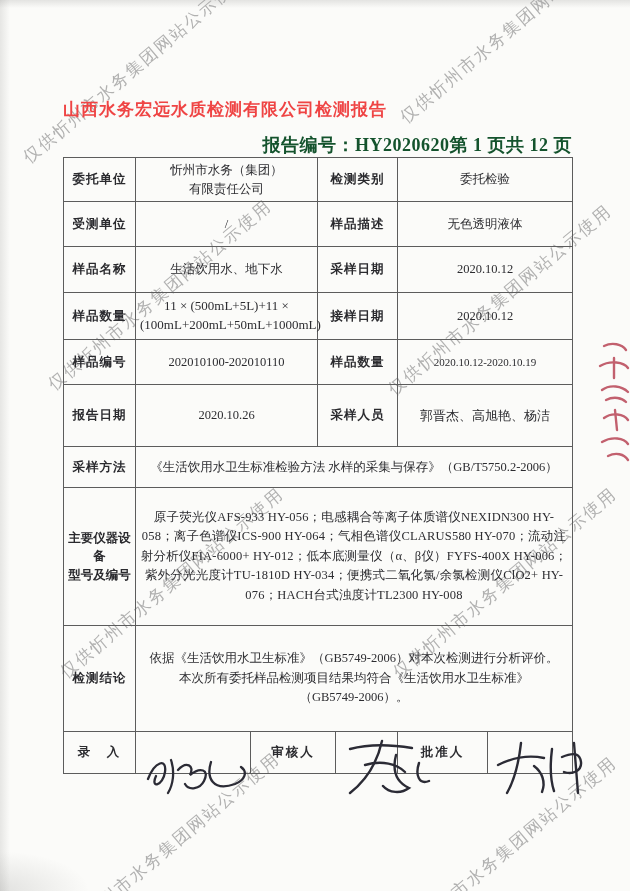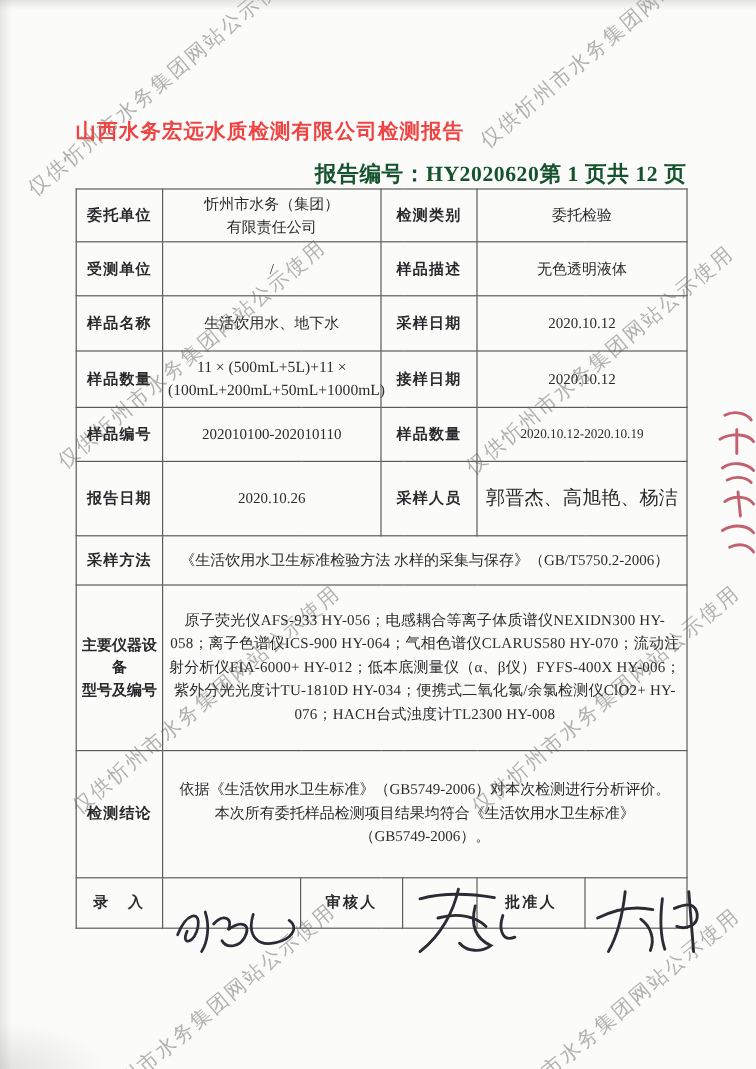--- a/index.html
+++ b/index.html
@@ -122,21 +122,21 @@
     <tr style="height:45px">
       <td class="lbl">样品编号</td>
       <td colspan="2">202010100-202010110</td>
       <td colspan="2" class="lbl">样品数量</td>
       <td colspan="2" style="font-size:11px">2020.10.12-2020.10.19</td>
     </tr>
     <tr style="height:62px">
       <td class="lbl">报告日期</td>
       <td colspan="2">2020.10.26</td>
       <td colspan="2" class="lbl">采样人员</td>
-      <td colspan="2" style="font-size:16px">郭晋杰、高旭艳、杨洁</td>
+      <td colspan="2" style="font-size:13px">郭晋杰、高旭艳、杨洁</td>
     </tr>
     <tr style="height:41px">
       <td class="lbl">采样方法</td>
       <td colspan="6" class="method-val">《生活饮用水卫生标准检验方法 水样的采集与保存》（GB/T5750.2-2006）</td>
     </tr>
     <tr style="height:138px">
       <td class="lbl pre" style="letter-spacing:0">主要仪器设备
 型号及编号</td>
       <td colspan="6" class="left equip-val">原子荧光仪AFS-933  HY-056；电感耦合等离子体质谱仪NEXIDN300  HY-058；离子色谱仪ICS-900  HY-064；气相色谱仪CLARUS580  HY-070；流动注射分析仪FIA-6000+  HY-012；低本底测量仪（α、β仪）FYFS-400X  HY-006；紫外分光光度计TU-1810D  HY-034；便携式二氧化氯/余氯检测仪ClO2+  HY-076；HACH台式浊度计TL2300  HY-008</td>
     </tr>

